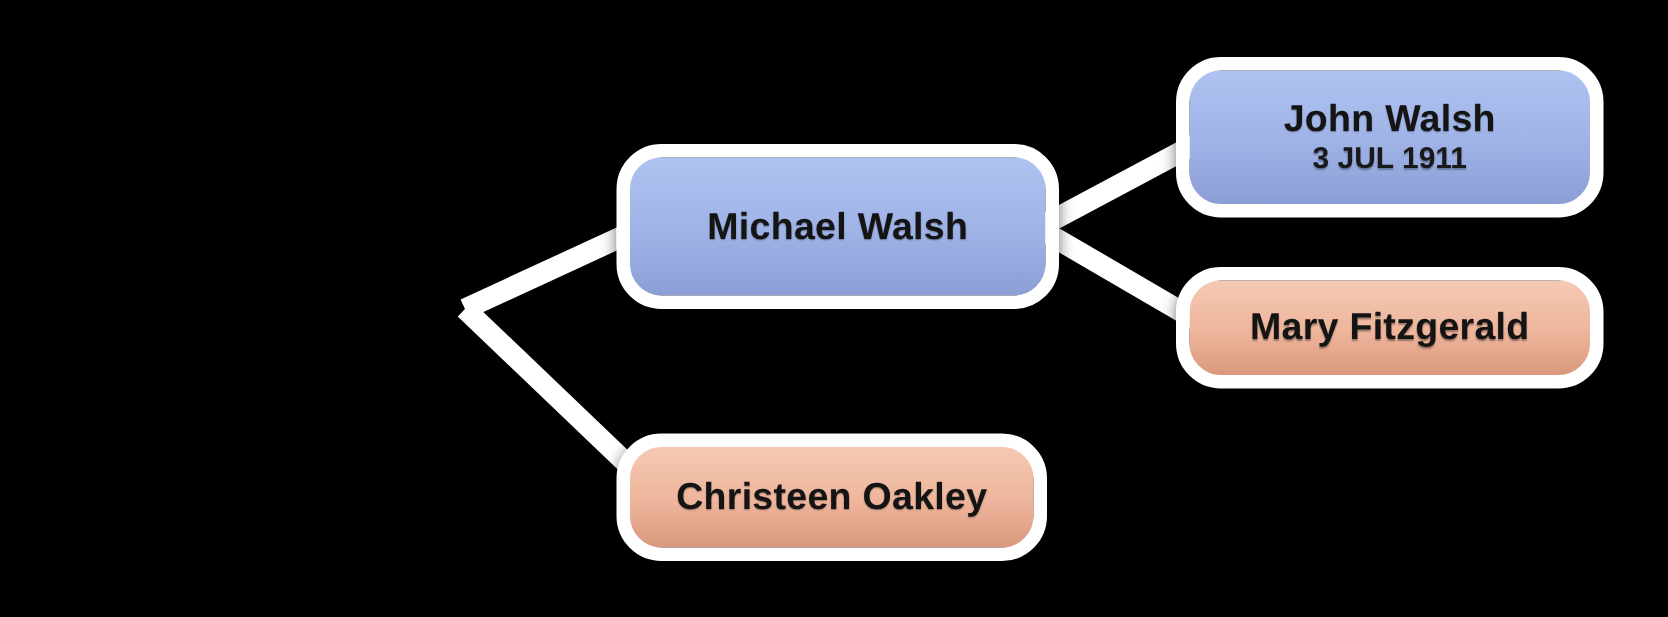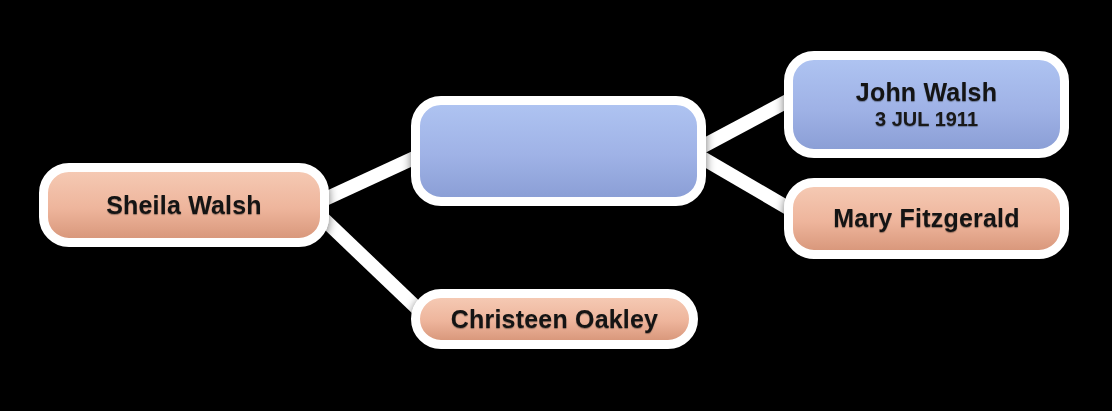--- a/index.html
+++ b/index.html
@@ -55,41 +55,39 @@
   .node .date {
     font-size: 20px;
     font-weight: bold;
     color: #191919;
     text-shadow: 0 1px 1px rgba(0,0,0,0.3);
     white-space: nowrap;
   }
   
   #node-sheila-walsh     { left: 39px;  top: 163px; width: 290px; height: 84px; }
   #node-michael-walsh    { left: 411px; top: 96px;  width: 295px; height: 110px; }
-  #node-christeen-oakley { left: 411px; top: 289px; width: 287px; height: 60px; }
-  #node-john-walsh       { left: 784px; top: 51px;  width: 285px; height: 107px; }
+  #node-christeen-oakley { left: 411px; top: 289px; width: 287px; height: 85px; }
+  #node-john-walsh       { left: 784px; top: 38px;  width: 285px; height: 107px; }
   #node-mary-fitzgerald  { left: 784px; top: 178px; width: 285px; height: 81px; text-align: center; }
 </style>
 </head>
 <body>
 
 <div class="canvas">
 
   <svg class="edges" viewBox="0 0 1112 411" xmlns="http://www.w3.org/2000/svg" aria-hidden="true">
     <line x1="310" y1="206" x2="440" y2="146"></line>
     <line x1="310" y1="206" x2="445" y2="335"></line>
     <line x1="692" y1="152" x2="812" y2="88"></line>
     <line x1="692" y1="152" x2="812" y2="222"></line>
   </svg>
 
-  <div class="node female" id="node-sheila-walsh">
-    <span class="name">Sheila Walsh</span>
-  </div>
 
   <div class="node male" id="node-michael-walsh">
+    <span class="name">Michael Walsh</span>
   </div>
 
   <div class="node female" id="node-christeen-oakley">
     <span class="name">Christeen Oakley</span>
   </div>
 
   <div class="node male" id="node-john-walsh">
     <span class="name">John Walsh</span>
     <span class="date">3 JUL 1911</span>
   </div>

